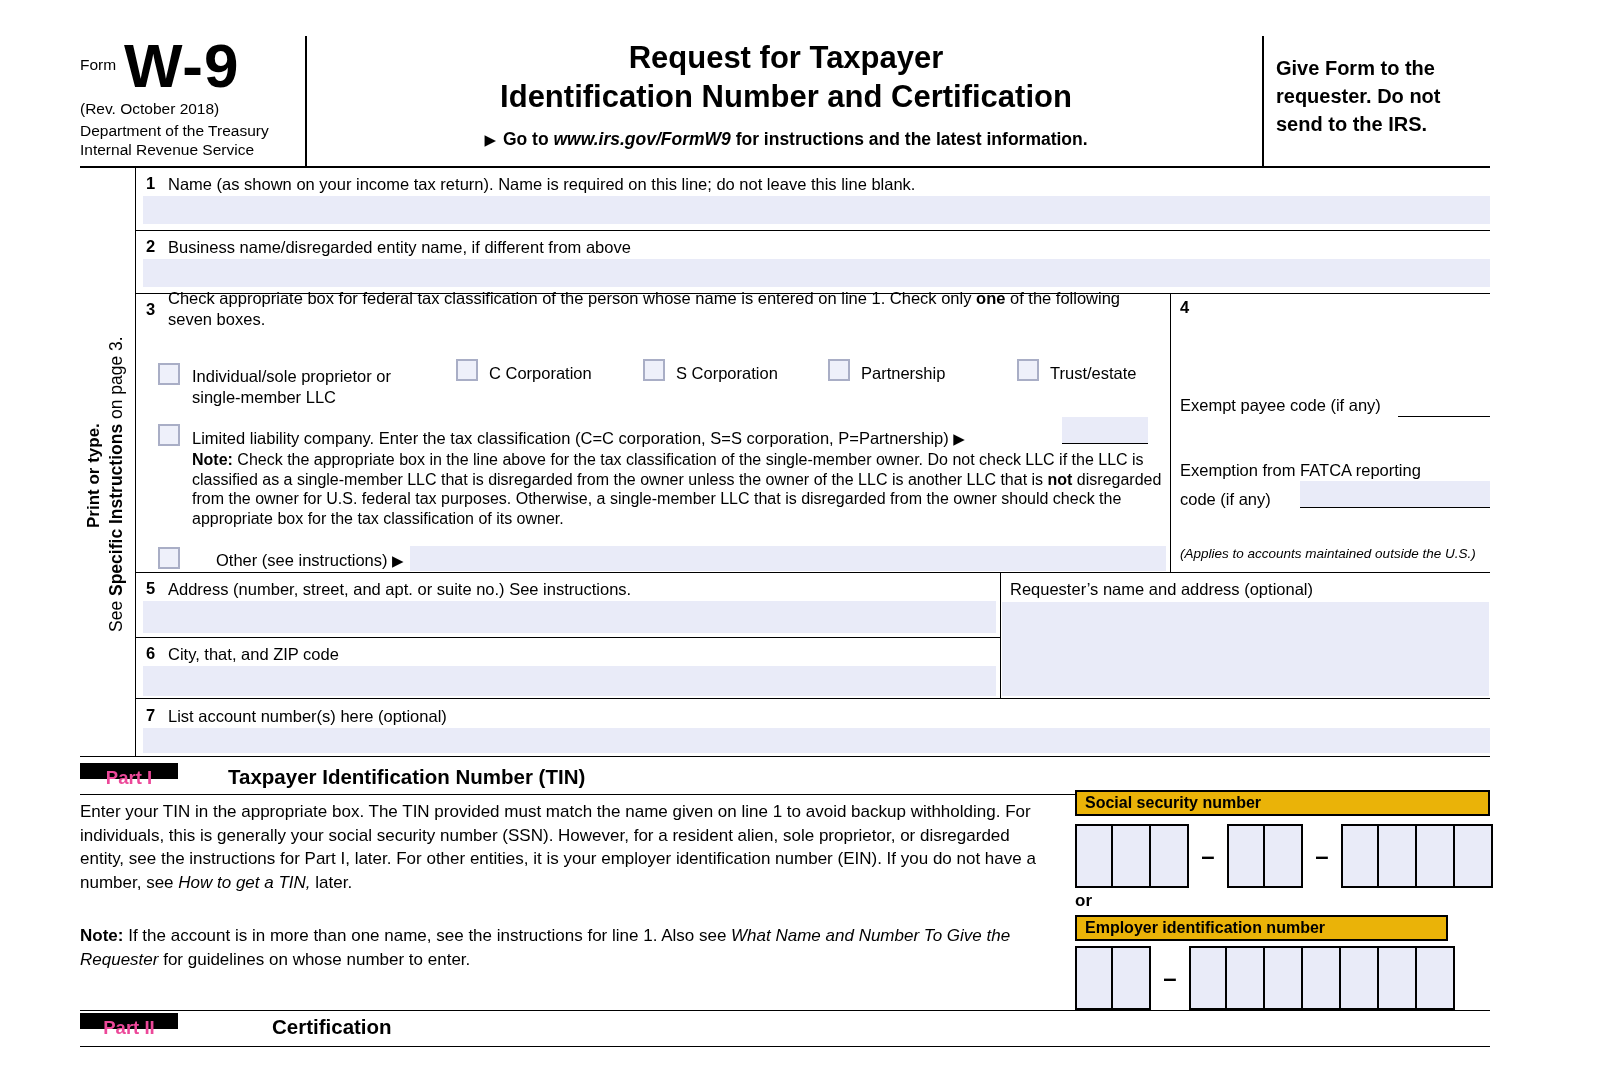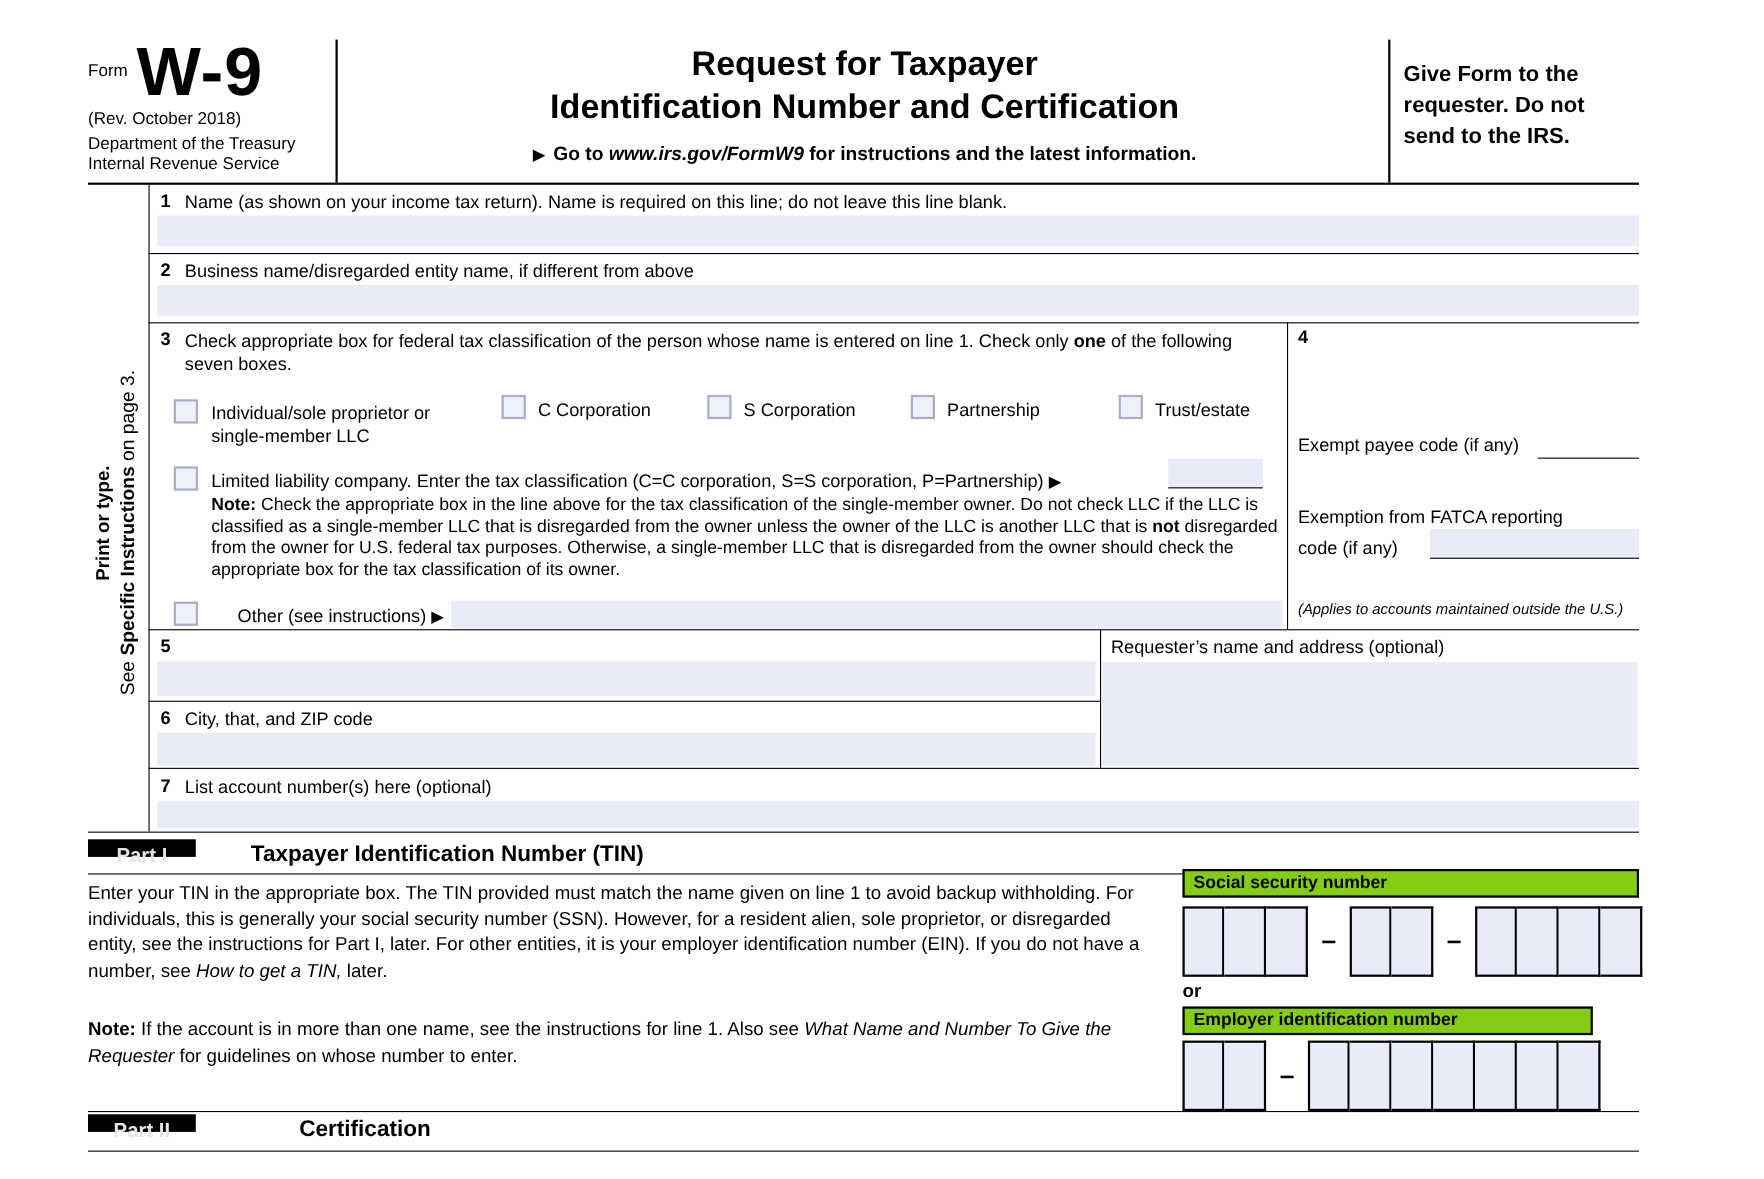--- a/index.html
+++ b/index.html
@@ -30,25 +30,25 @@
   .header-center { position:absolute; left:312px; top:38px; width:948px; text-align:center; }
   .form-title { font-size:31px; font-weight:bold; line-height:39px; }
   .goto { margin-top:13px; font-size:17.5px; font-weight:bold; }
   .goto .arrow { margin-right:7px; }
   .arrow { font-size:15px; }
   .form-number { position:absolute; left:124px; top:30px; font-size:62px; font-weight:bold; letter-spacing:1px; }
   .hsmall { position:absolute; font-size:15.5px; }
   .give-form { position:absolute; left:1276px; top:54px; width:206px; font-size:20px; font-weight:bold; line-height:28px; }
   .part-badge {
     position:absolute; width:98px; height:16px; background:var(--bar-background,#000);
-    color:#e5e5e5; font-weight:bold; font-size:18.5px; text-align:center; line-height:29px;
+    color:#ec4899; font-weight:bold; font-size:18.5px; text-align:center; line-height:29px;
   }
   .part-title { position:absolute; font-size:20.5px; font-weight:bold; }
   .tin-label-box {
-    position:absolute; height:26px; border:2px solid #000; background:#84cc16;
+    position:absolute; height:26px; border:2px solid #000; background:#eab308;
     font-size:16px; font-weight:bold; padding:2px 8px 0;
   }
   .tin-row { position:absolute; display:flex; align-items:center; }
   .digit-group { display:flex; }
   .digit { width:38px; height:64px; background:var(--field-background,#e9ebf8); border:2px solid #000; cursor:text; }
   .digit + .digit { border-left:none; }
   .tin-dash { width:38px; text-align:center; font-weight:bold; font-size:24px; }
   .applies { position:absolute; font-size:13.5px; font-style:italic; }
   .or { position:absolute; font-size:17px; font-weight:bold; }
   .nowrap { white-space:nowrap; }
@@ -91,21 +91,21 @@
   <input type="text" class="field" style="left: 143px; top: 196px; width: 1347px; height: 28px;" value="">
   <div class="hline" style="left:135px; top:230px; width:1355px;"></div>
 
   <span class="num" style="left:146px; top:237px;">2</span>
   <div class="lbl" style="left:168px; top:237px;">Business name/disregarded entity name, if different from above</div>
   <input type="text" class="field" style="left: 143px; top: 259px; width: 1347px; height: 28px;" value="">
   <div class="hline" style="left:135px; top:293px; width:1355px;"></div>
 
   <div class="vline" style="left:1170px; top:293px; height:279px;"></div>
   <span class="num" style="left:146px; top:300px;">3</span>
-  <div class="lbl" style="left:168px; top:300px; width:995px;">
+  <div class="lbl" style="left:168px; top:288px; width:995px;">
     <span>Check appropriate box for federal tax classification of the person whose name is entered on line 1. Check only </span><span class="b">one</span><span> of the following seven boxes.</span>
   </div>
 
   <span class="cb" style="left:158px; top:363px;"></span>
   <div class="lbl" style="left:192px; top:366px; width:228px;">Individual/sole proprietor or single-member LLC</div>
 
   <span class="cb" style="left:456px; top:359px;"></span>
   <div class="lbl nowrap" style="left:489px; top:363px;">C Corporation</div>
 
   <span class="cb" style="left:643px; top:359px;"></span>
@@ -141,20 +141,21 @@
   <input type="text" class="field line-only" style="left: 1398px; top: 392px; width: 92px; height: 25px;" value="">
 
   <div class="lbl nowrap" style="left:1180px; top:460px;">Exemption from FATCA reporting</div>
   <div class="lbl nowrap" style="left:1180px; top:489px;">code (if any)</div>
   <input type="text" class="field underlined" style="left: 1300px; top: 481px; width: 190px; height: 27px;" value="">
 
   <div class="applies" style="left:1180px; top:546px;">(Applies to accounts maintained outside the U.S.)</div>
 
   <div class="vline" style="left:1000px; top:572px; height:126px;"></div>
   <span class="num" style="left:146px; top:579px;">5</span>
+  <div class="lbl nowrap" style="left:168px; top:579px;">Address (number, street, and apt. or suite no.) See instructions.</div>
   <input type="text" class="field" style="left: 143px; top: 601px; width: 853px; height: 32px;" value="">
 
   <div class="lbl" style="left:1010px; top:579px; width:470px;">Requester’s name and address (optional)</div>
   <textarea class="field" style="left: 1002px; top: 602px; width: 487px; height: 94px;" value=""></textarea>
 
   <div class="hline" style="left:135px; top:637px; width:865px;"></div>
 
   <span class="num" style="left:146px; top:644px;">6</span>
   <div class="lbl nowrap" style="left:168px; top:644px;">City, that, and ZIP code</div>
   <input type="text" class="field" style="left: 143px; top: 666px; width: 853px; height: 30px;" value="">

